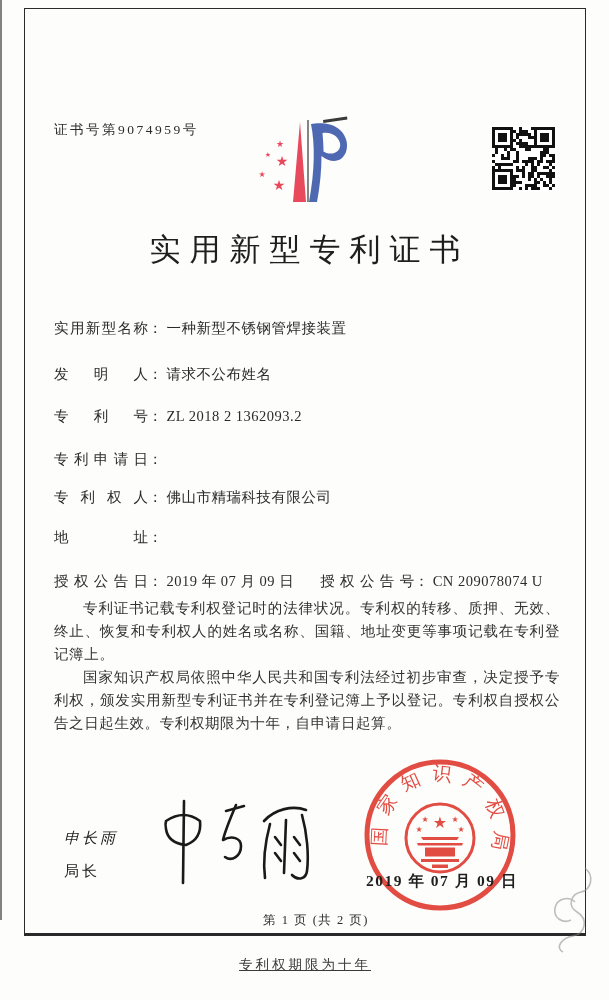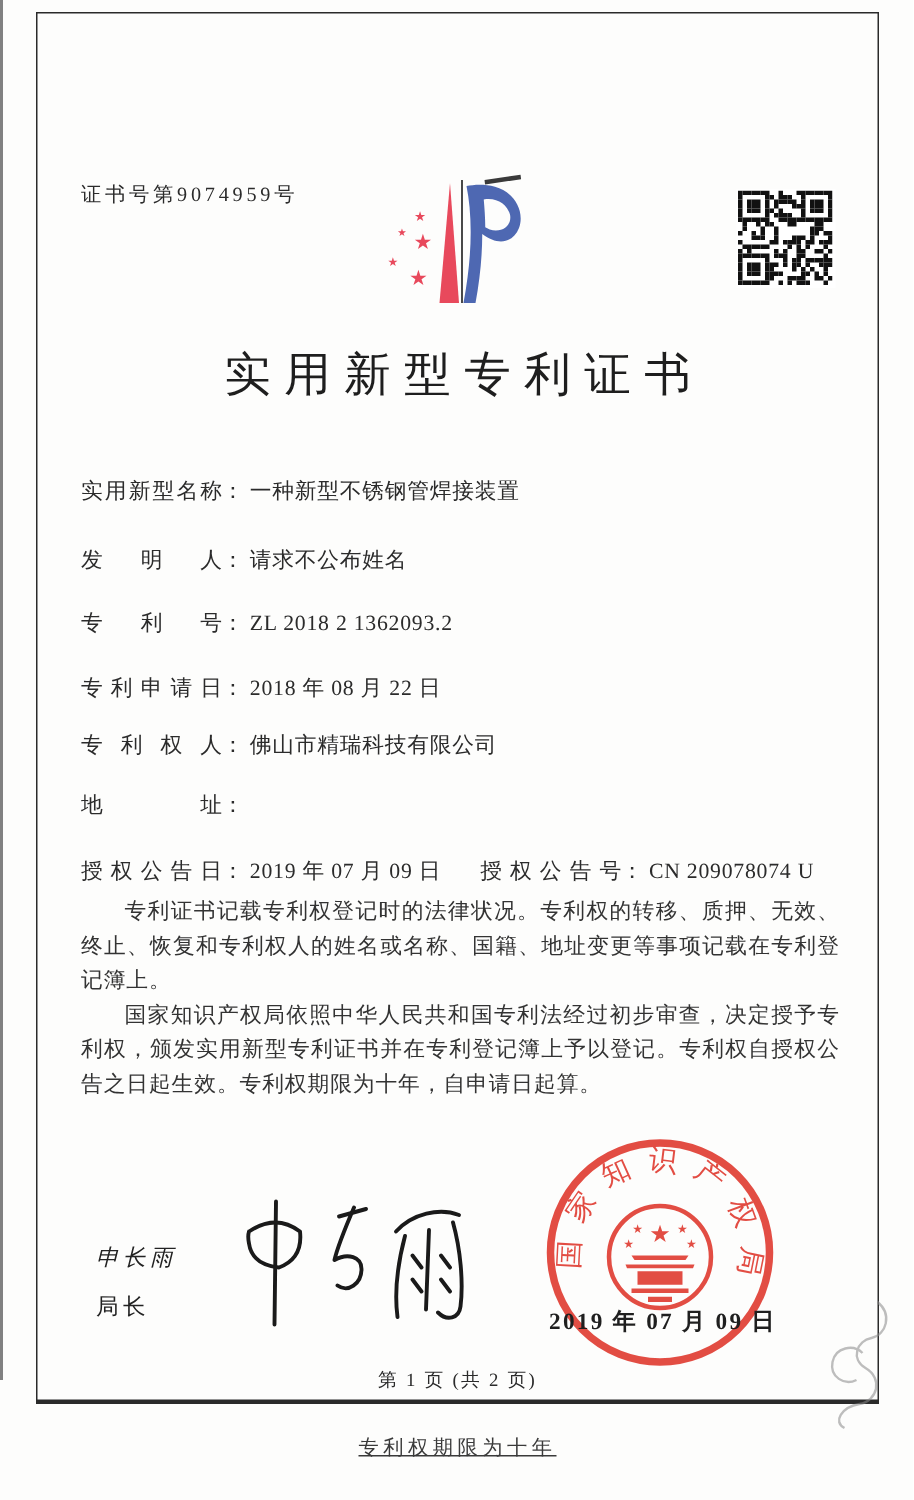--- a/index.html
+++ b/index.html
@@ -42,21 +42,21 @@
   .signature path{stroke:#1a1a1a;stroke-width:2.6;fill:none;stroke-linecap:round;stroke-linejoin:round;}
 
   .seal{position:absolute;left:362px;top:756px;opacity:.9;}
   .seal .ring{stroke:var(--seal_red);fill:none;}
   .seal text{fill:var(--seal_red);font-family:"Liberation Serif","DejaVu Serif",serif;}
   .seal .emblem-fill{fill:var(--seal_red);}
   .seal-date{position:absolute;left:366px;top:871px;z-index:2;font-size:15.5px;font-weight:bold;
     letter-spacing:1.5px;color:#1f1f1f;white-space:nowrap;}
 
   .page-info{position:absolute;left:24px;top:912px;width:562px;text-align:center;
-    font-size:12.5px;letter-spacing:1.5px;}
+    font-size:12.5px;letter-spacing:1.5px;padding-left:11px;}
   .note{position:absolute;left:24px;top:956px;width:562px;text-align:center;font-size:13.5px;
     letter-spacing:3px;color:#3a3a3a;text-decoration:underline;}
 
   .logo{position:absolute;left:252px;top:112px;}
   .logo .star{fill:var(--logo_red);}
   .qr-wrap{position:absolute;left:491px;top:126px;width:66px;height:66px;background:#fff;}
   .ornament{position:absolute;left:545px;top:862px;opacity:.55;}
   .ornament path{stroke:#8a8a8a;stroke-width:1.6;fill:none;}
 </style>
 </head>
@@ -332,21 +332,20 @@
       <span class="val">请求不公布姓名</span>
   </div>
   <div class="row" style="top:406px">
     <span class="lbl">专利号</span>
       <span class="colon">：</span>
       <span class="val">ZL 2018 2 1362093.2</span>
   </div>
   <div class="row" style="top:449px">
     <span class="lbl">专利申请日</span>
       <span class="colon">：</span>
-      <span class="val">2018 年 08 月 22 日</span>
   </div>
   <div class="row" style="top:487px">
     <span class="lbl">专利权人</span>
       <span class="colon">：</span>
       <span class="val">佛山市精瑞科技有限公司</span>
   </div>
   <div class="row" style="top:527px">
     <span class="lbl">地址</span>
       <span class="colon">：</span>
   </div>

